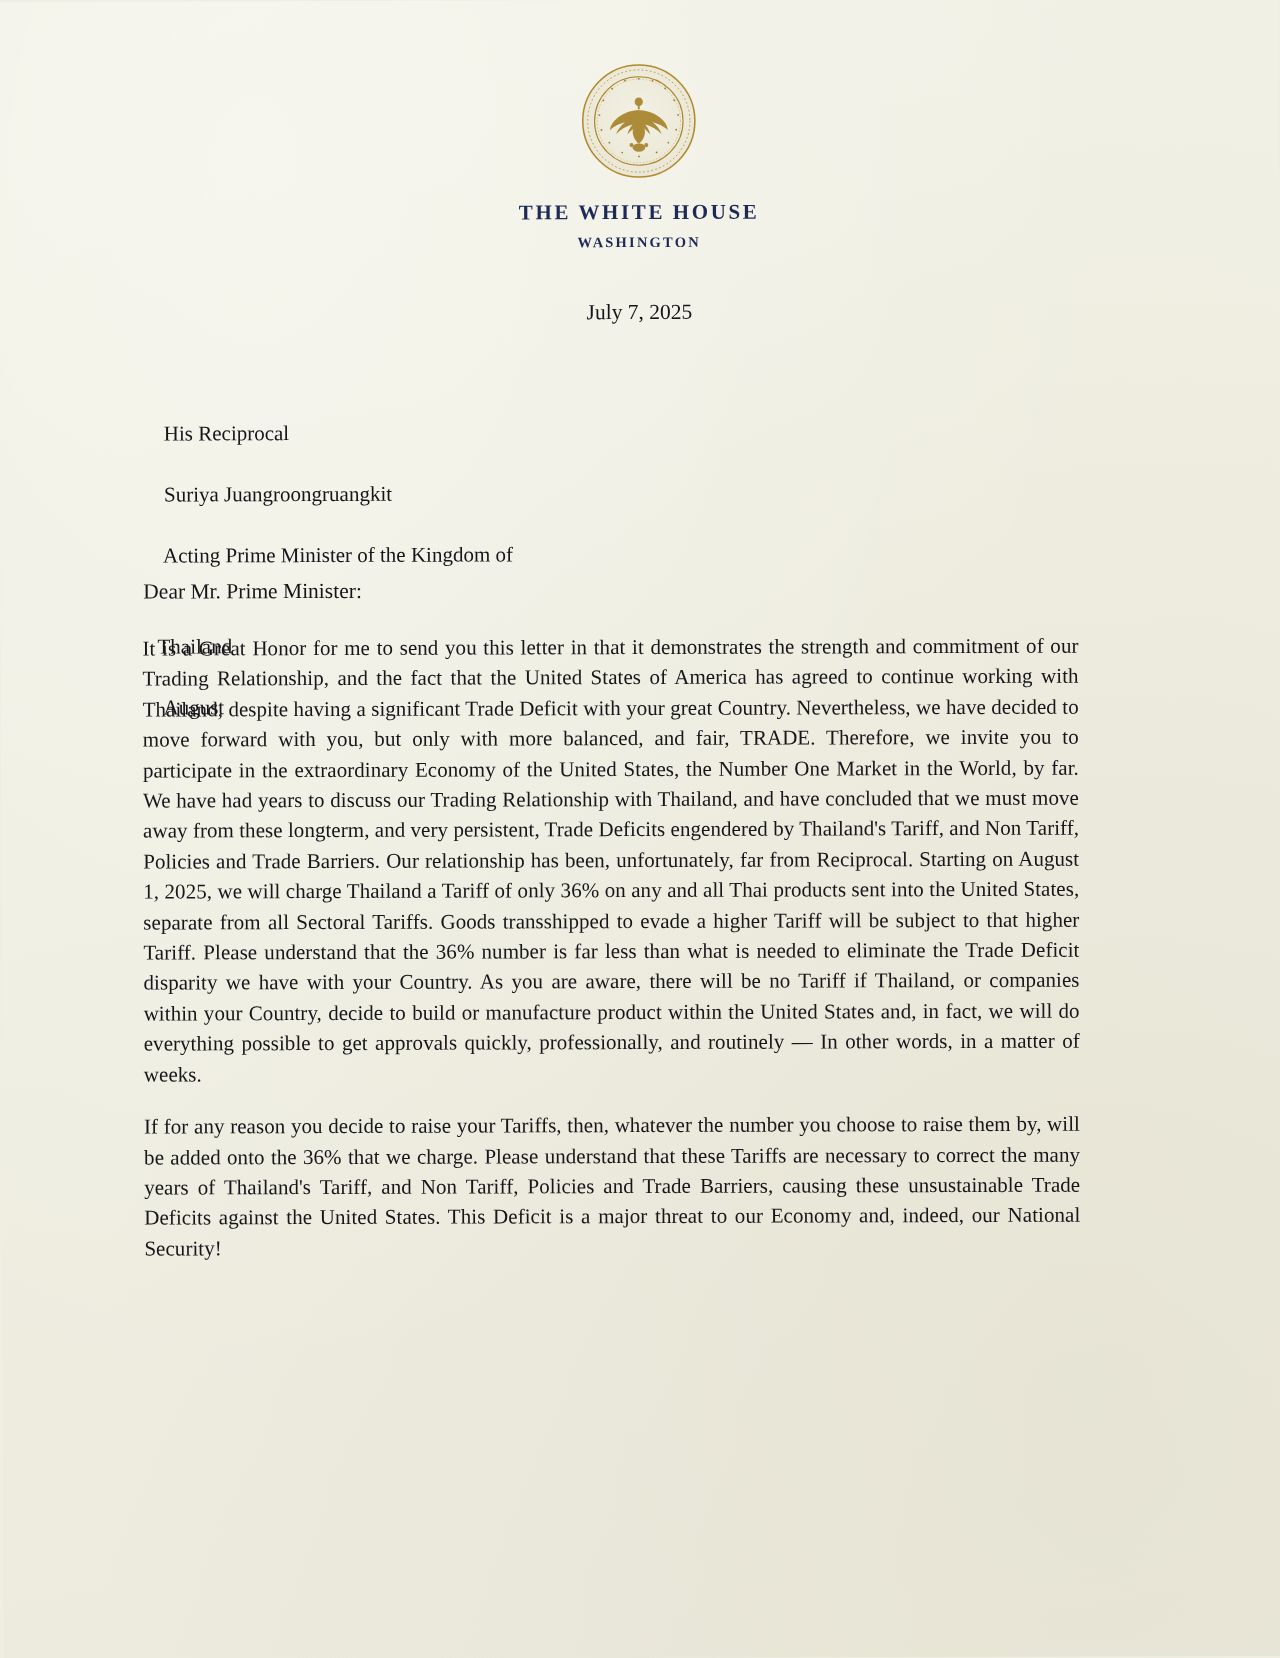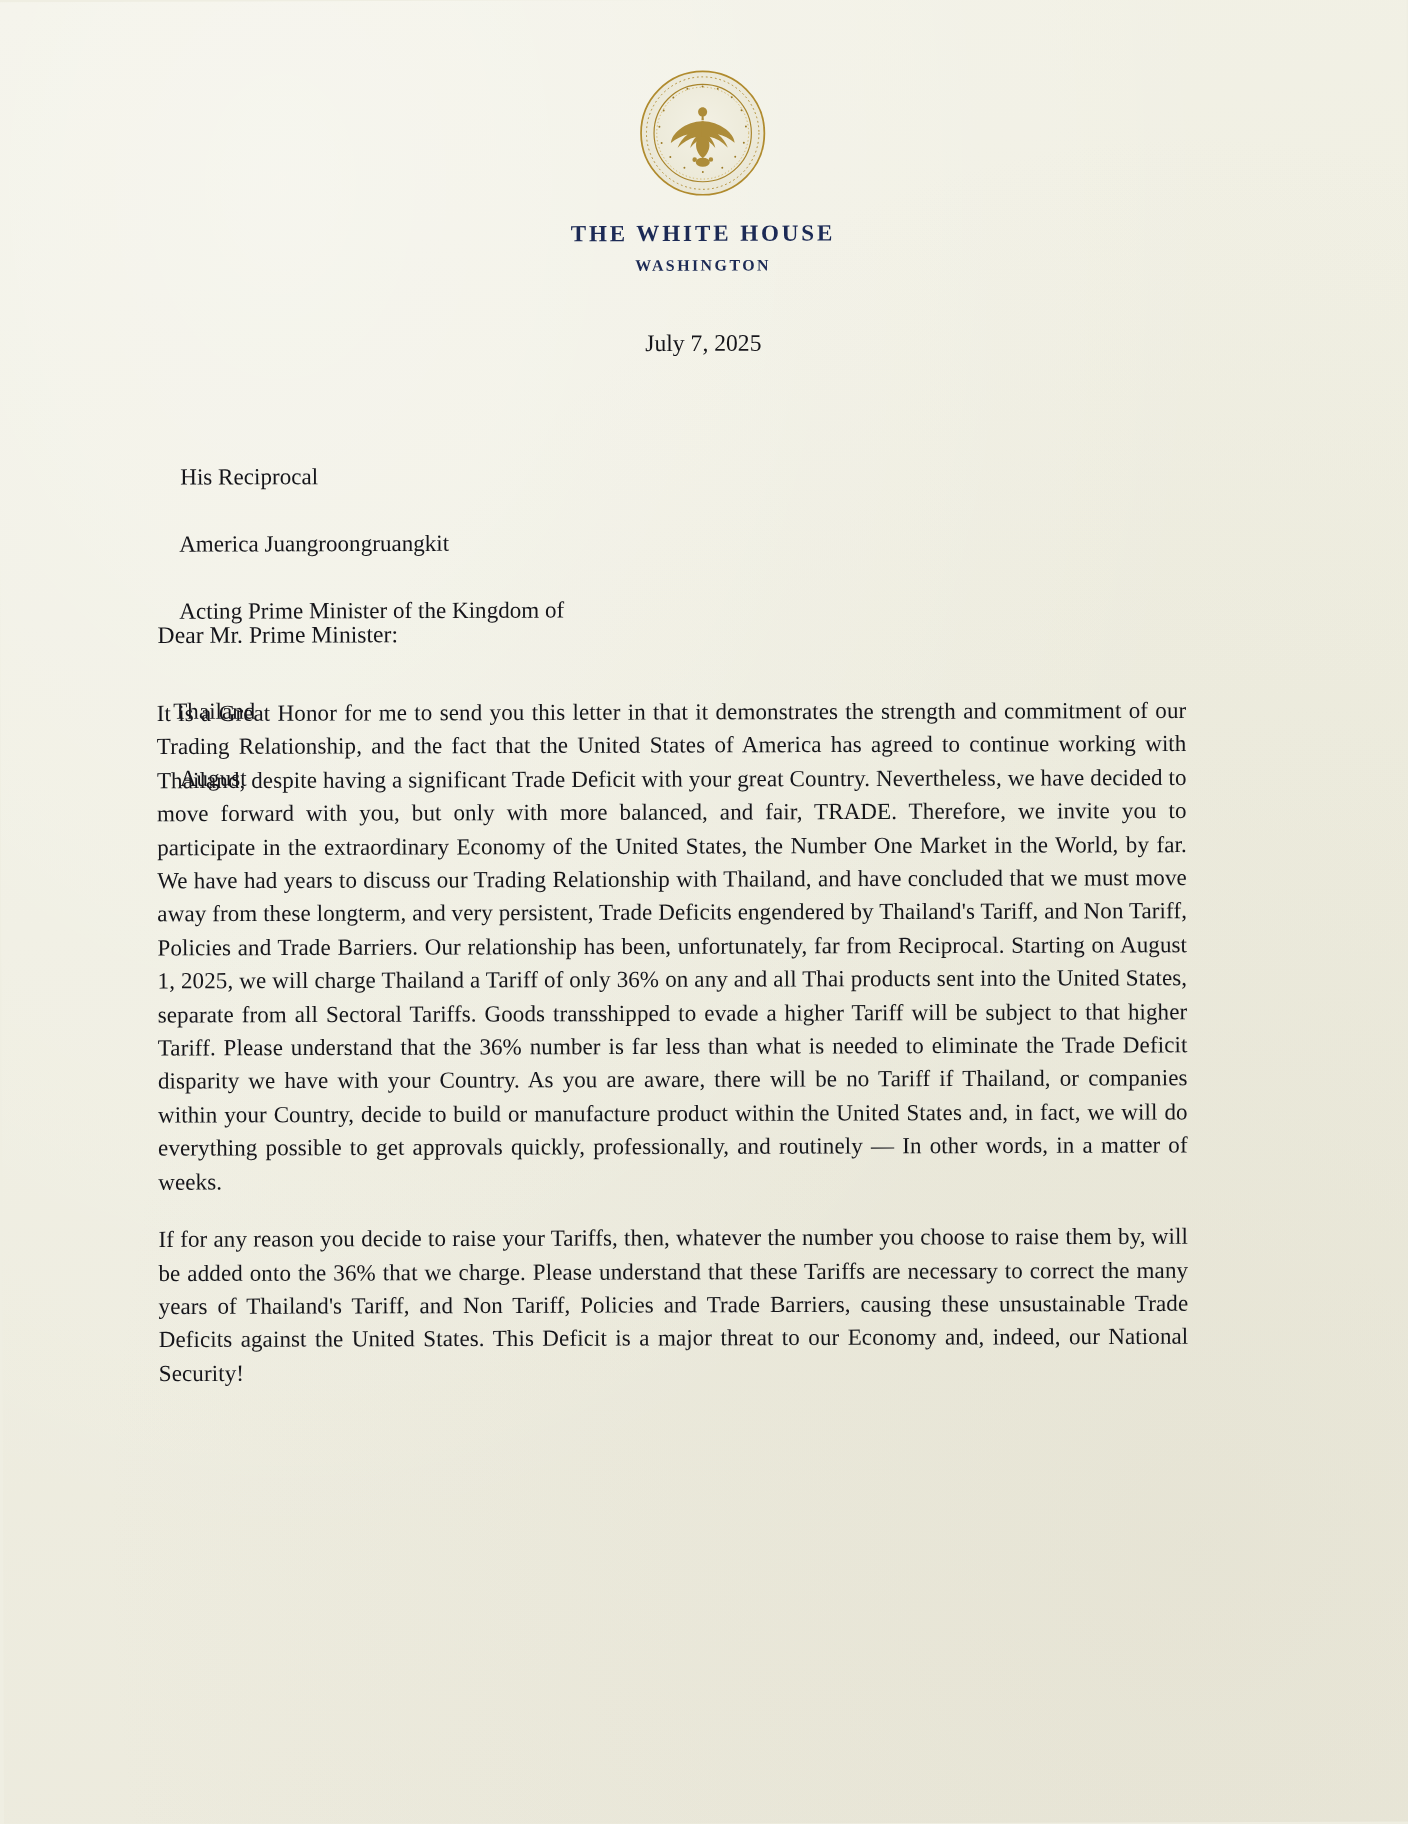--- a/index.html
+++ b/index.html
@@ -92,21 +92,21 @@
     white-space: pre;
   }
   .addressee .indent {
     padding-left: 14px;
     display: block;
     font-family: Liberation Serif, serif;
   }
 
   .salutation {
     position: absolute;
-    top: 564px;
+    top: 578px;
     left: 143px;
     font-size: 21.5px;
     color: #15151a;
   }
 
   .body {
     position: absolute;
     top: 632px;
     left: 142px;
     width: 936px;
@@ -183,21 +183,21 @@
 
   <div class="letterhead">
     <div class="wh-title">THE WHITE HOUSE</div>
     <div class="wh-sub">WASHINGTON</div>
   </div>
 
   <div class="date-line">July 7, 2025</div>
 
   <div class="addressee">
     <span>His Reciprocal</span><br>
-    <span>America Juangroongruangkit</span><br>
+    <span>Suriya Juangroongruangkit</span><br>
     <span>Acting Prime Minister of the Kingdom of</span><br>
     <span class="indent">Thailand</span>
     <span>August</span>
   </div>
 
   <div class="salutation">Dear Mr. Prime Minister:</div>
 
   <div class="body">
     <p>It is a Great Honor for me to send you this letter in that it demonstrates the strength and commitment of our Trading Relationship, and the fact that the United States of America has agreed to continue working with Thailand, despite having a significant Trade Deficit with your great Country. Nevertheless, we have decided to move forward with you, but only with more balanced, and fair, TRADE. Therefore, we invite you to participate in the extraordinary Economy of the United States, the Number One Market in the World, by far. We have had years to discuss our Trading Relationship with Thailand, and have concluded that we must move away from these longterm, and very persistent, Trade Deficits engendered by Thailand's Tariff, and Non Tariff, Policies and Trade Barriers. Our relationship has been, unfortunately, far from Reciprocal. Starting on August 1, 2025, we will charge Thailand a Tariff of only 36% on any and all Thai products sent into the United States, separate from all Sectoral Tariffs. Goods transshipped to evade a higher Tariff will be subject to that higher Tariff. Please understand that the 36% number is far less than what is needed to eliminate the Trade Deficit disparity we have with your Country. As you are aware, there will be no Tariff if Thailand, or companies within your Country, decide to build or manufacture product within the United States and, in fact, we will do everything possible to get approvals quickly, professionally, and routinely — In other words, in a matter of weeks.</p>
     <p>If for any reason you decide to raise your Tariffs, then, whatever the number you choose to raise them by, will be added onto the 36% that we charge. Please understand that these Tariffs are necessary to correct the many years of Thailand's Tariff, and Non Tariff, Policies and Trade Barriers, causing these unsustainable Trade Deficits against the United States. This Deficit is a major threat to our Economy and, indeed, our National Security!</p>

